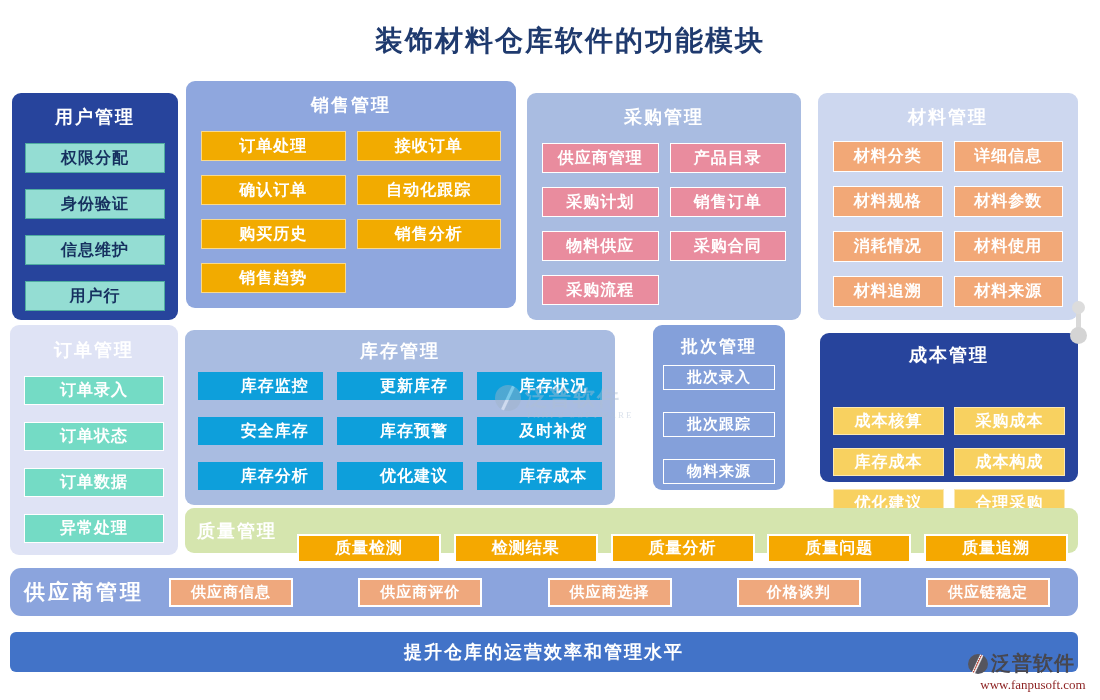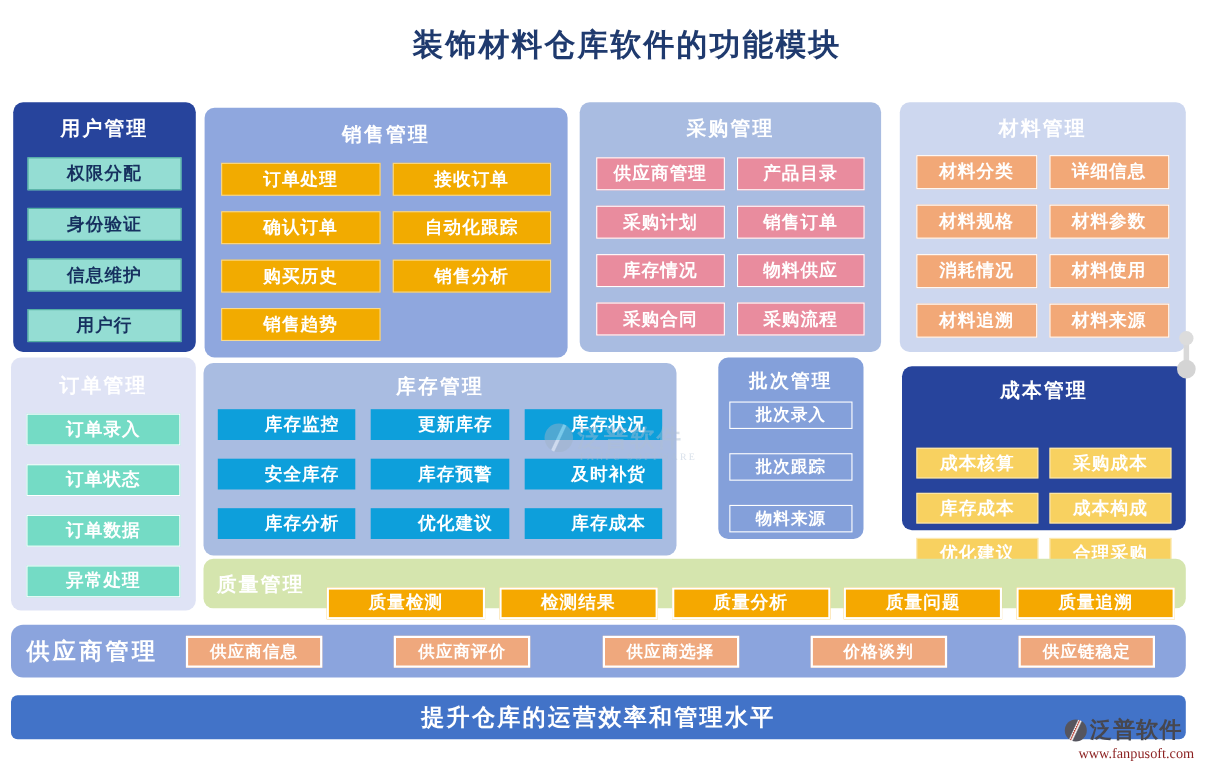--- a/index.html
+++ b/index.html
@@ -16,21 +16,21 @@
   .btn{
     display:flex;align-items:center;justify-content:center;box-sizing:border-box;
     color:#ffffff;font-weight:bold;font-size:16px;letter-spacing:1px;white-space:nowrap;cursor:pointer;
   }
   
   #panel-user{left:12px;top:93px;width:166px;height:227px;background:#27449c;}
   #panel-user .p-title{padding:12px 0 8px;}
   #panel-user .col{display:flex;flex-direction:column;gap:16px;padding:6px 13px 0;}
   #panel-user .btn{height:30px;background:#94ddd3;border:1px solid #4fae a2;border:1px solid #4fada1;color:#16305f;}
 
-  #panel-sales{left:186px;top:98px;width:330px;height:227px;background:#8fa7de;}
+  #panel-sales{left:186px;top:81px;width:330px;height:227px;background:#8fa7de;}
   #panel-sales .p-title{padding:12px 0 8px;}
   .grid2{display:grid;grid-template-columns:1fr 1fr;column-gap:11px;row-gap:14px;padding:6px 15px 0;}
   #panel-sales .btn{height:30px;background:#f2ab00;border:1px solid rgba(255,255,255,.55);}
 
   #panel-purchase{left:527px;top:93px;width:274px;height:227px;background:#a9bce1;}
   #panel-purchase .p-title{padding:12px 0 8px;}
   #panel-purchase .btn{height:30px;background:#e98c9e;border:1px solid #ffffff;}
 
   #panel-material{left:818px;top:93px;width:260px;height:227px;background:#cdd7ef;}
   #panel-material .p-title{padding:12px 0 6px;}
@@ -67,21 +67,21 @@
 
   #row-supplier{left:10px;top:568px;width:1068px;height:48px;background:#8ba4dd;border-radius:11px;
     display:flex;align-items:center;padding:0 28px 0 14px;box-sizing:border-box;}
   #row-supplier .row-label{color:#ffffff;font-weight:bold;font-size:21px;letter-spacing:3px;flex:0 0 auto;margin-right:25px;}
   #row-supplier .spread{display:flex;flex:1;justify-content:space-between;}
   #row-supplier .btn{width:124px;height:29px;background:#efa87d;border:2px solid #ffffff;font-size:15px;}
 
   #footer-banner{
     position:absolute;left:10px;top:632px;width:1068px;height:40px;background:#4273c8;border-radius:6px;
     display:flex;align-items:center;justify-content:center;color:#ffffff;font-weight:bold;
-    font-size:21px;letter-spacing:2px;
+    font-size:18px;letter-spacing:2px;
   }
 
   
   #pin{position:absolute;left:1063px;top:301px;width:30px;height:42px;z-index:5;}
   #pin .stem{position:absolute;left:13px;top:8px;width:5px;height:26px;background:#d9d9d9;}
   #pin .c-small{position:absolute;left:9px;top:0;width:13px;height:13px;border-radius:50%;background:#dcdcdc;}
   #pin .c-big{position:absolute;left:7px;top:26px;width:17px;height:17px;border-radius:50%;background:#d4d4d4;}
 
   
   .wm-center{position:absolute;left:495px;top:383px;width:160px;opacity:.45;z-index:4;pointer-events:none;}
@@ -126,21 +126,20 @@
   </div>
 </div>
 
 <div class="panel" id="panel-purchase">
   <div class="p-title">采购管理</div>
   <div class="grid2">
     <div class="btn">供应商管理</div>
     <div class="btn">产品目录</div>
     <div class="btn">采购计划</div>
     <div class="btn">销售订单</div>
-    <div class="btn">库存情况</div>
     <div class="btn">物料供应</div>
     <div class="btn">采购合同</div>
     <div class="btn">采购流程</div>
   </div>
 </div>
 
 <div class="panel" id="panel-material">
   <div class="p-title">材料管理</div>
   <div class="grid2">
     <div class="btn">材料分类</div>

